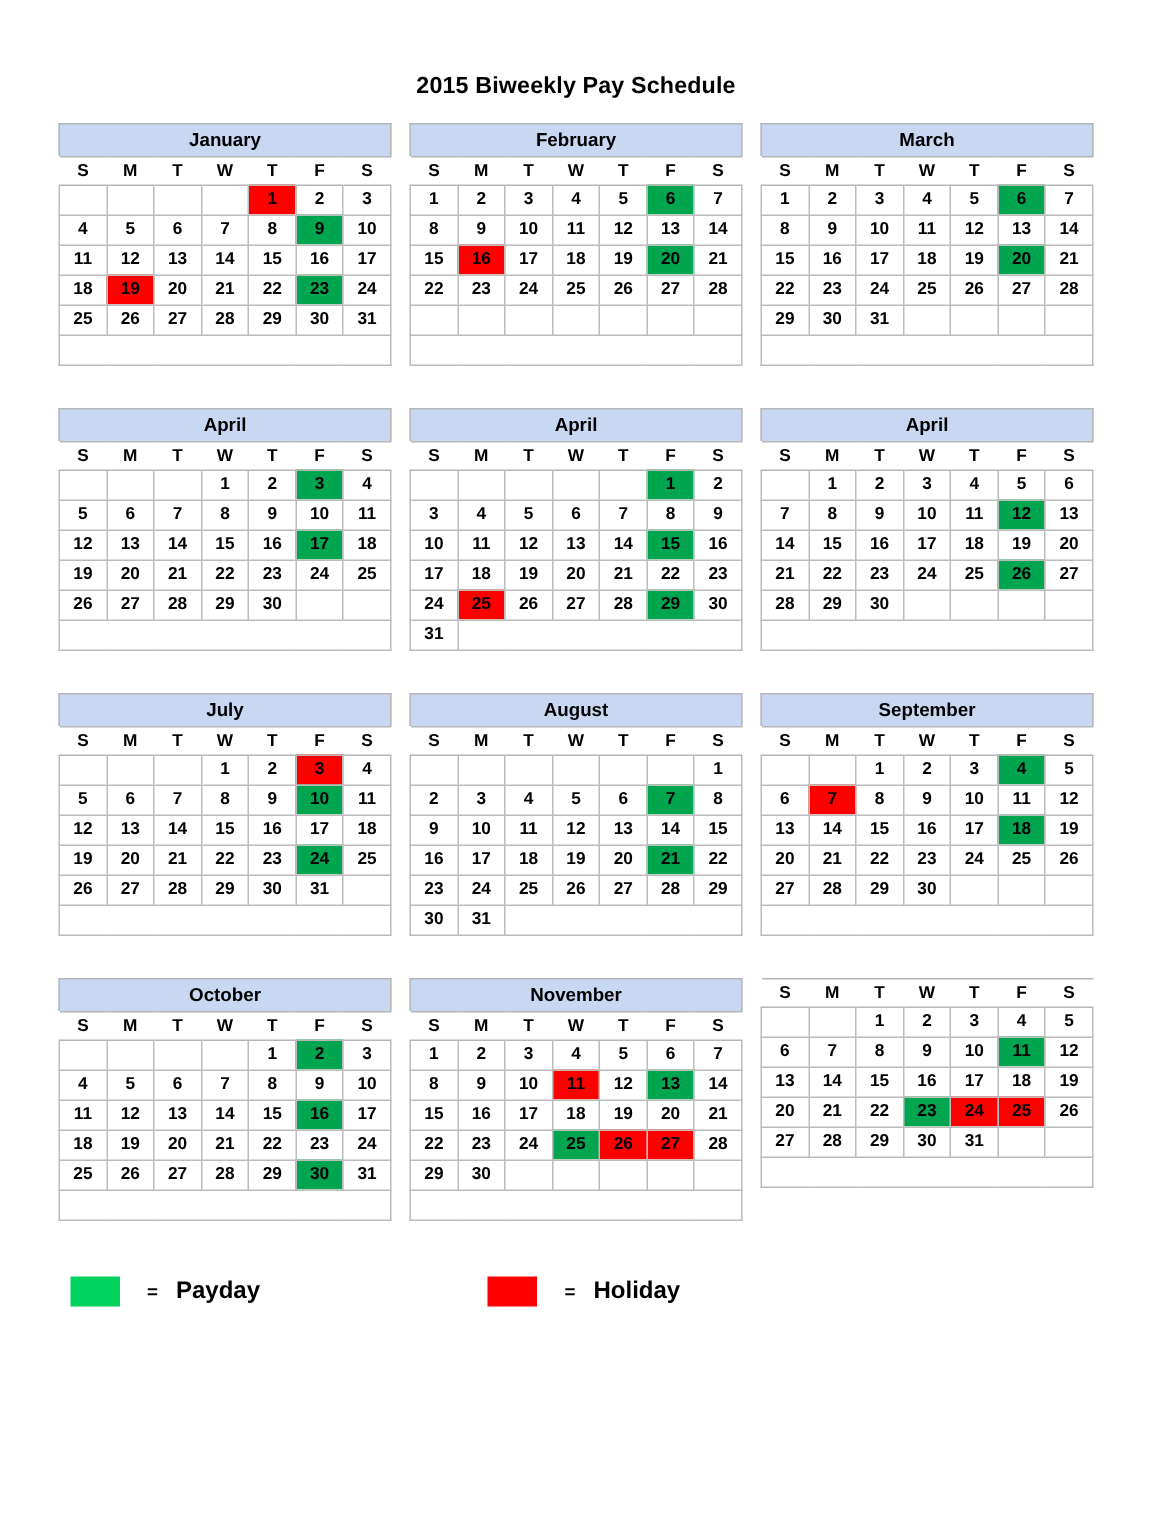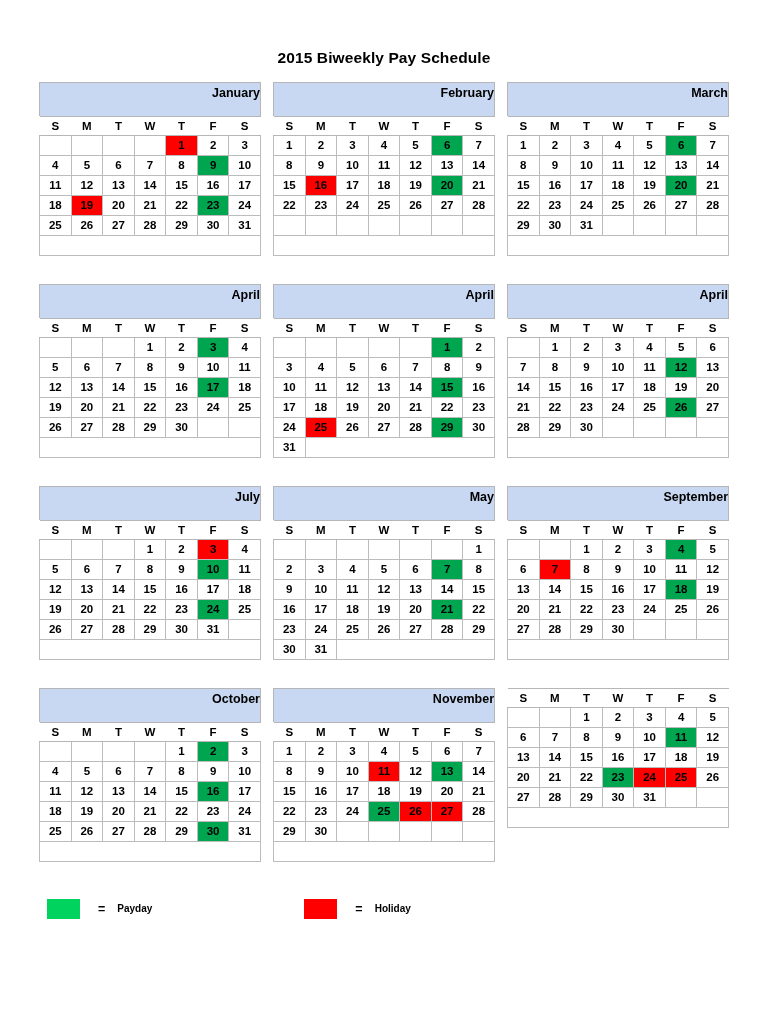--- a/index.html
+++ b/index.html
@@ -38,25 +38,25 @@
   .month-block {
     width: 222px;
     margin-bottom: 28px;
     box-sizing: border-box;
   }
 
   .month-header {
     background: #c9d8f2;
     border: 1px solid #b6b6b6;
     border-bottom: none;
-    text-align: right;
+    text-align: center;
     font-size: 12.5px;
     font-weight: bold;
     line-height: 21px;
-    height: 34px;
+    height: 22px;
     box-sizing: border-box;
   }
 
   table.month-table {
     border-collapse: collapse;
     table-layout: fixed;
     width: 100%;
   }
 
   table.month-table td,
@@ -118,21 +118,21 @@
   }
   .legend-swatch.green { background: #00d35e; }
   .legend-swatch.red   { background: #fe0000; }
 
   .legend-eq {
     font-size: 12.5px;
     font-weight: bold;
     margin: 0 12px 0 18px;
   }
   .legend-label {
-    font-size: 10px;
+    font-size: 16px;
     font-weight: bold;
   }
 </style>
 </head>
 <body>
 
 <h1 id="page-title">2015 Biweekly Pay Schedule</h1>
 
 <div id="calendar-grid">
     <div class="month-block">
@@ -592,21 +592,21 @@
             <td class="day-cell">31</td>
             <td class="day-cell empty"></td>
           </tr>
           <tr>
             <td class="spacer-cell" colspan="7"></td>
           </tr>
         </tbody>
       </table>
     </div>
     <div class="month-block">
-      <div class="month-header">May</div>
+      <div class="month-header">August</div>
       <table class="month-table">
         <thead>
           <tr>
             <th class="dow">S</th>
             <th class="dow">M</th>
             <th class="dow">T</th>
             <th class="dow">W</th>
             <th class="dow">T</th>
             <th class="dow">F</th>
             <th class="dow">S</th>

